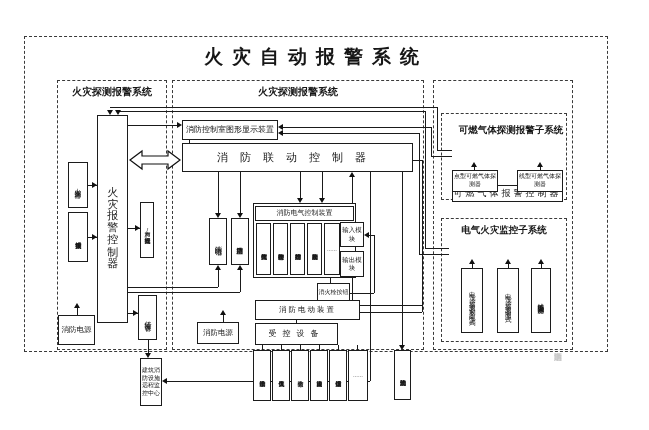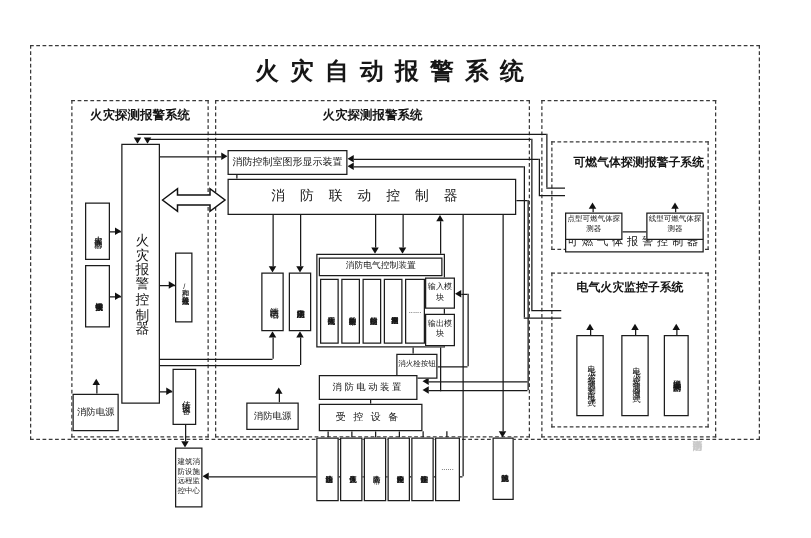--- a/index.html
+++ b/index.html
@@ -59,21 +59,21 @@
   <div class="box" style="left:255px;top:206px;width:99px;height:15px;font-size:7px;">消防电气控制装置</div>
   <div class="box vt" style="left:256px;top:223px;width:15px;height:52px;font-size:6px;">气体灭火控制器</div>
   <div class="box vt" style="left:273px;top:223px;width:15px;height:52px;font-size:6px;">防火卷帘控制器</div>
   <div class="box vt" style="left:290px;top:223px;width:15px;height:52px;font-size:6px;">防排烟控制器</div>
   <div class="box vt" style="left:307px;top:223px;width:15px;height:52px;font-size:5.8px;">消火栓水泵控制器</div>
   <div class="box" style="left:324px;top:223px;width:16px;height:52px;font-size:6px;">......</div>
 
   <div class="box" style="left:317px;top:283px;width:33px;height:20px;font-size:6px;line-height:1.3;">消火栓按钮</div>
   <div class="box" style="left:340px;top:222px;width:24px;height:25px;font-size:6.5px;line-height:1.3;">输入模块</div>
   <div class="box" style="left:340px;top:251px;width:24px;height:26px;font-size:6.5px;line-height:1.3;">输出模块</div>
-  <div class="box" style="left:255px;top:300px;width:79px;height:20px;font-size:7.5px;letter-spacing:2px;">消防电动装置</div>
+  <div class="box" style="left:255px;top:300px;width:105px;height:20px;font-size:7.5px;letter-spacing:2px;">消防电动装置</div>
   <div class="box" style="left:255px;top:323px;width:83px;height:22px;font-size:8px;letter-spacing:6px;">受控设备</div>
   <div class="box" style="left:197px;top:322px;width:42px;height:22px;font-size:7.5px;">消防电源</div>
 
   <div class="box vt" style="left:253px;top:350px;width:18px;height:51px;font-size:6px;">消防给水设备</div>
   <div class="box vt" style="left:272px;top:350px;width:18px;height:51px;font-size:6px;">气体灭火设备</div>
   <div class="box vt" style="left:291px;top:350px;width:18px;height:51px;font-size:6px;">防火卷帘</div>
   <div class="box vt" style="left:310px;top:350px;width:18px;height:51px;font-size:5.8px;">室内消火栓设备</div>
   <div class="box vt" style="left:329px;top:350px;width:18px;height:51px;font-size:6px;">防烟排烟设备</div>
   <div class="box" style="left:348px;top:350px;width:20px;height:51px;font-size:6px;">......</div>
   <div class="box vt" style="left:394px;top:350px;width:17px;height:50px;font-size:6px;">其他消防设施</div>

